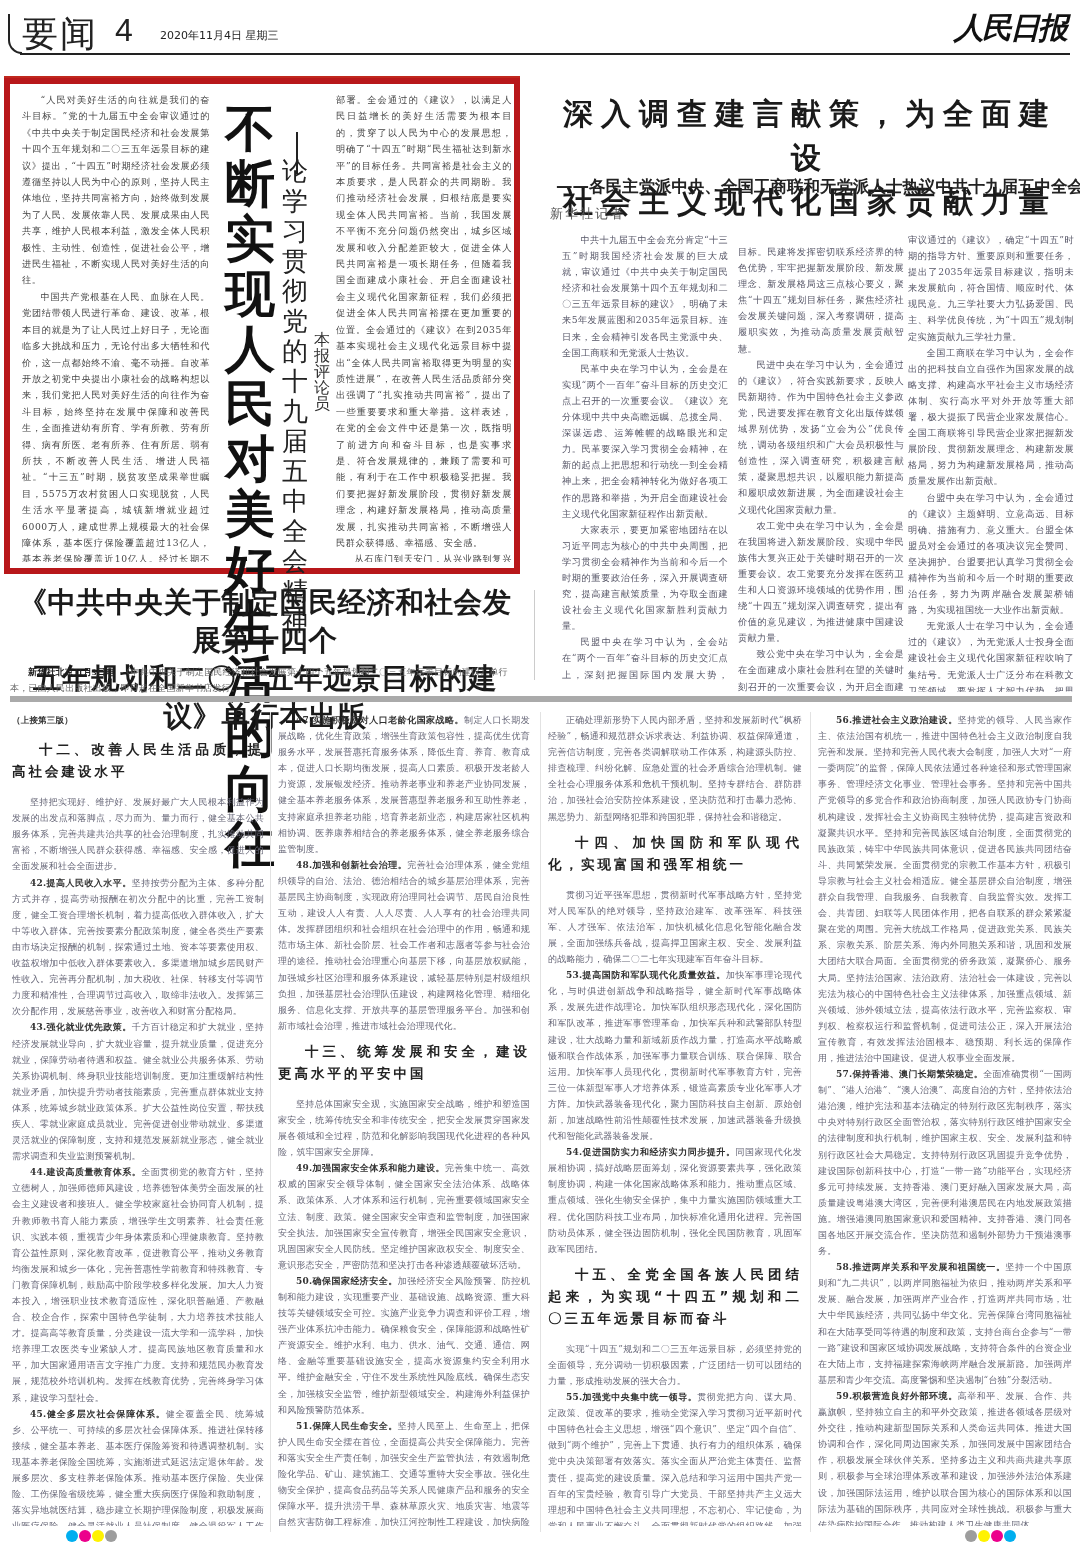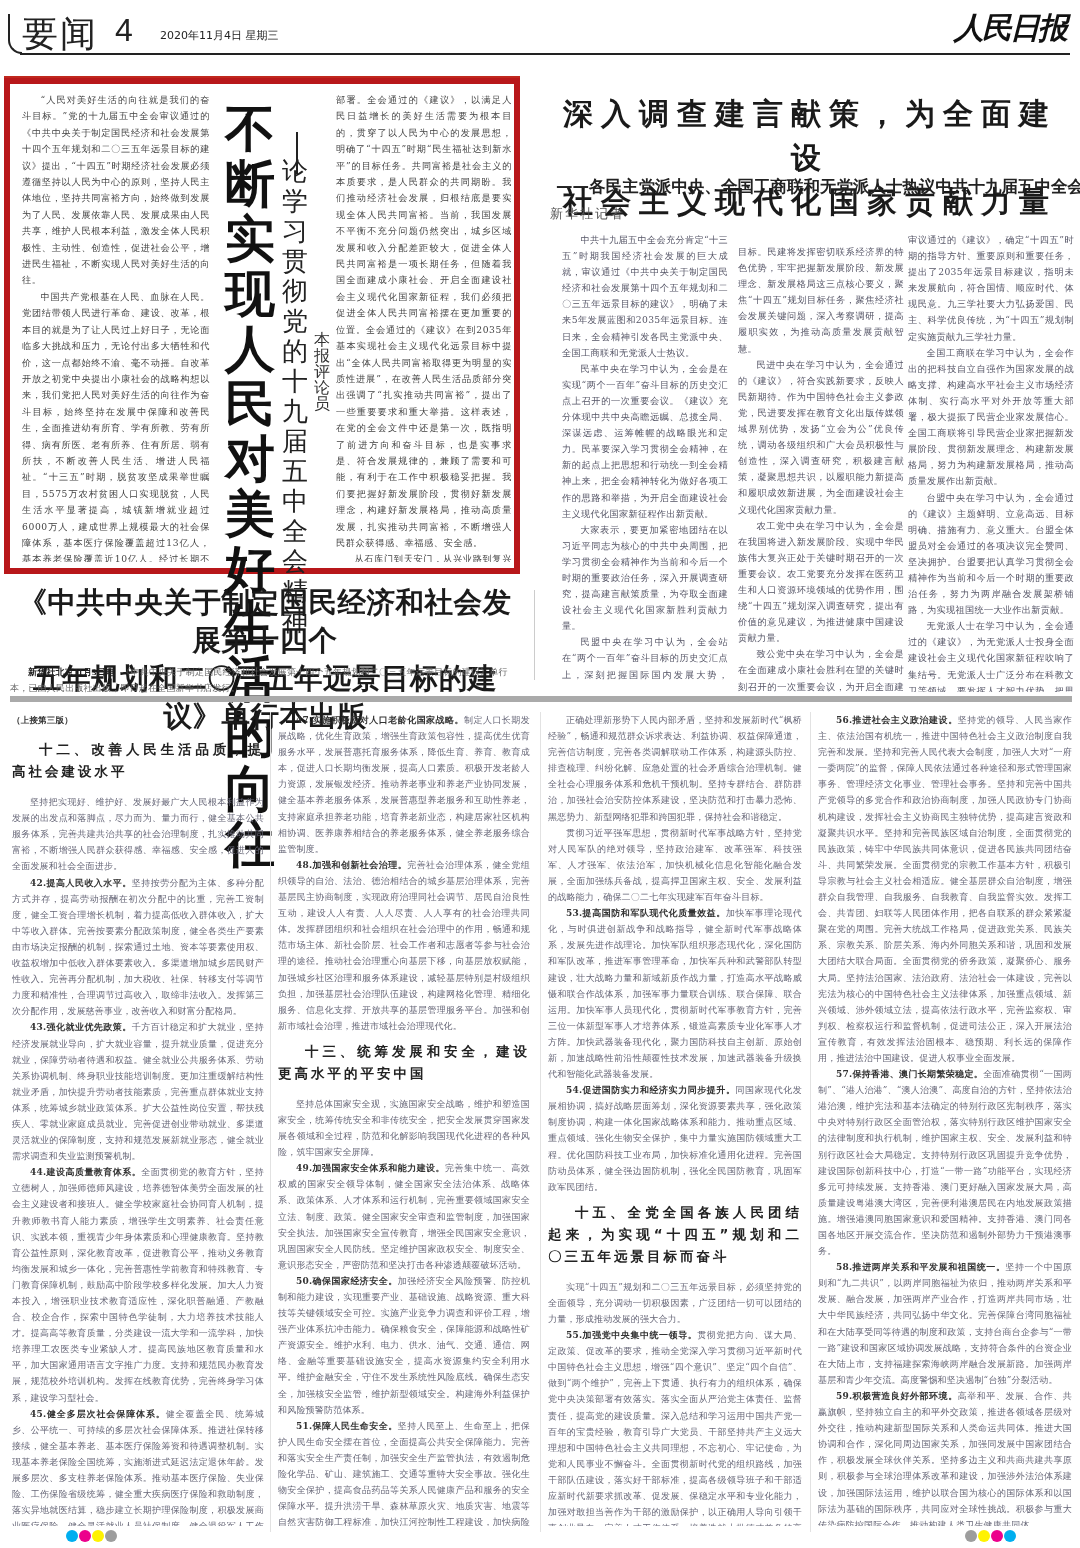--- a/index.html
+++ b/index.html
@@ -131,20 +131,21 @@
   <div class="sec-head">十三、统筹发展和安全，建设更高水平的平安中国</div>
   <p>坚持总体国家安全观，实施国家安全战略，维护和塑造国家安全，统筹传统安全和非传统安全，把安全发展贯穿国家发展各领域和全过程，防范和化解影响我国现代化进程的各种风险，筑牢国家安全屏障。</p>
   <p><span class="lead">49.加强国家安全体系和能力建设。</span><span>完善集中统一、高效权威的国家安全领导体制，健全国家安全法治体系、战略体系、政策体系、人才体系和运行机制，完善重要领域国家安全立法、制度、政策。健全国家安全审查和监管制度，加强国家安全执法。加强国家安全宣传教育，增强全民国家安全意识，巩固国家安全人民防线。坚定维护国家政权安全、制度安全、意识形态安全，严密防范和坚决打击各种渗透颠覆破坏活动。</span></p>
   <p><span class="lead">50.确保国家经济安全。</span><span>加强经济安全风险预警、防控机制和能力建设，实现重要产业、基础设施、战略资源、重大科技等关键领域安全可控。实施产业竞争力调查和评价工程，增强产业体系抗冲击能力。确保粮食安全，保障能源和战略性矿产资源安全。维护水利、电力、供水、油气、交通、通信、网络、金融等重要基础设施安全，提高水资源集约安全利用水平。维护金融安全，守住不发生系统性风险底线。确保生态安全，加强核安全监管，维护新型领域安全。构建海外利益保护和风险预警防范体系。</span></p>
   <p><span class="lead">51.保障人民生命安全。</span><span>坚持人民至上、生命至上，把保护人民生命安全摆在首位，全面提高公共安全保障能力。完善和落实安全生产责任制，加强安全生产监管执法，有效遏制危险化学品、矿山、建筑施工、交通等重特大安全事故。强化生物安全保护，提高食品药品等关系人民健康产品和服务的安全保障水平。提升洪涝干旱、森林草原火灾、地质灾害、地震等自然灾害防御工程标准，加快江河控制性工程建设，加快病险水库除险加固，全面推进堤防和蓄滞洪区建设。完善国家应急管理体系，加强应急物资保障体系建设，发展巨灾保险，提高防灾、减灾、抗灾、救灾能力。</span></p>
 </div>
 <div class="colsep" style="left:540px"></div>
 
 <div class="bcol" style="left:548px;width:254px;height:814px;overflow:hidden">
   <p><span>正确处理新形势下人民内部矛盾，坚持和发展新时代“枫桥经验”，畅通和规范群众诉求表达、利益协调、权益保障通道，完善信访制度，完善各类调解联动工作体系，构建源头防控、排查梳理、纠纷化解、应急处置的社会矛盾综合治理机制。健全社会心理服务体系和危机干预机制。坚持专群结合、群防群治，加强社会治安防控体系建设，坚决防范和打击暴力恐怖、黑恶势力、新型网络犯罪和跨国犯罪，保持社会和谐稳定。</span></p>
+  <div class="sec-head">十四、加快国防和军队现代化，实现富国和强军相统一</div>
   <p>贯彻习近平强军思想，贯彻新时代军事战略方针，坚持党对人民军队的绝对领导，坚持政治建军、改革强军、科技强军、人才强军、依法治军，加快机械化信息化智能化融合发展，全面加强练兵备战，提高捍卫国家主权、安全、发展利益的战略能力，确保二〇二七年实现建军百年奋斗目标。</p>
   <p><span class="lead">53.提高国防和军队现代化质量效益。</span><span>加快军事理论现代化，与时俱进创新战争和战略指导，健全新时代军事战略体系，发展先进作战理论。加快军队组织形态现代化，深化国防和军队改革，推进军事管理革命，加快军兵种和武警部队转型建设，壮大战略力量和新域新质作战力量，打造高水平战略威慑和联合作战体系，加强军事力量联合训练、联合保障、联合运用。加快军事人员现代化，贯彻新时代军事教育方针，完善三位一体新型军事人才培养体系，锻造高素质专业化军事人才方阵。加快武器装备现代化，聚力国防科技自主创新、原始创新，加速战略性前沿性颠覆性技术发展，加速武器装备升级换代和智能化武器装备发展。</span></p>
   <p><span class="lead">54.促进国防实力和经济实力同步提升。</span><span>同国家现代化发展相协调，搞好战略层面筹划，深化资源要素共享，强化政策制度协调，构建一体化国家战略体系和能力。推动重点区域、重点领域、强化生物安全保护，集中力量实施国防领域重大工程。优化国防科技工业布局，加快标准化通用化进程。完善国防动员体系，健全强边固防机制，强化全民国防教育，巩固军政军民团结。</span></p>
   <div class="sec-head">十五、全党全国各族人民团结起来，为实现“十四五”规划和二〇三五年远景目标而奋斗</div>
   <p>实现“十四五”规划和二〇三五年远景目标，必须坚持党的全面领导，充分调动一切积极因素，广泛团结一切可以团结的力量，形成推动发展的强大合力。</p>
   <p><span class="lead">55.加强党中央集中统一领导。</span><span>贯彻党把方向、谋大局、定政策、促改革的要求，推动全党深入学习贯彻习近平新时代中国特色社会主义思想，增强“四个意识”、坚定“四个自信”、做到“两个维护”，完善上下贯通、执行有力的组织体系，确保党中央决策部署有效落实。落实全面从严治党主体责任、监督责任，提高党的建设质量。深入总结和学习运用中国共产党一百年的宝贵经验，教育引导广大党员、干部坚持共产主义远大理想和中国特色社会主义共同理想，不忘初心、牢记使命，为党和人民事业不懈奋斗。全面贯彻新时代党的组织路线，加强干部队伍建设，落实好干部标准，提高各级领导班子和干部适应新时代新要求抓改革、促发展、保稳定水平和专业化能力，加强对敢担当善作为干部的激励保护，以正确用人导向引领干事创业导向。完善人才工作体系，培养造就大批德才兼备的高素质人才。把严的主基调长期坚持下去，不断增强党自我净化、自我完善、自我革新、自我提高能力。锲而不舍落实中央八项规定精神，持续纠治形式主义、官僚主义，切实为基层减负。完善党和国家监督体系，加强政治监督，强化对公权力运行的制约和监督。坚持无禁区、全覆盖、零容忍，一体推进不敢腐、不能腐、不想腐，营造风清气正的良好政治生态。</span></p>
 </div>
 <div class="colsep" style="left:810px"></div>
 
 <div class="bcol" style="left:818px;width:254px;height:814px;overflow:hidden">

